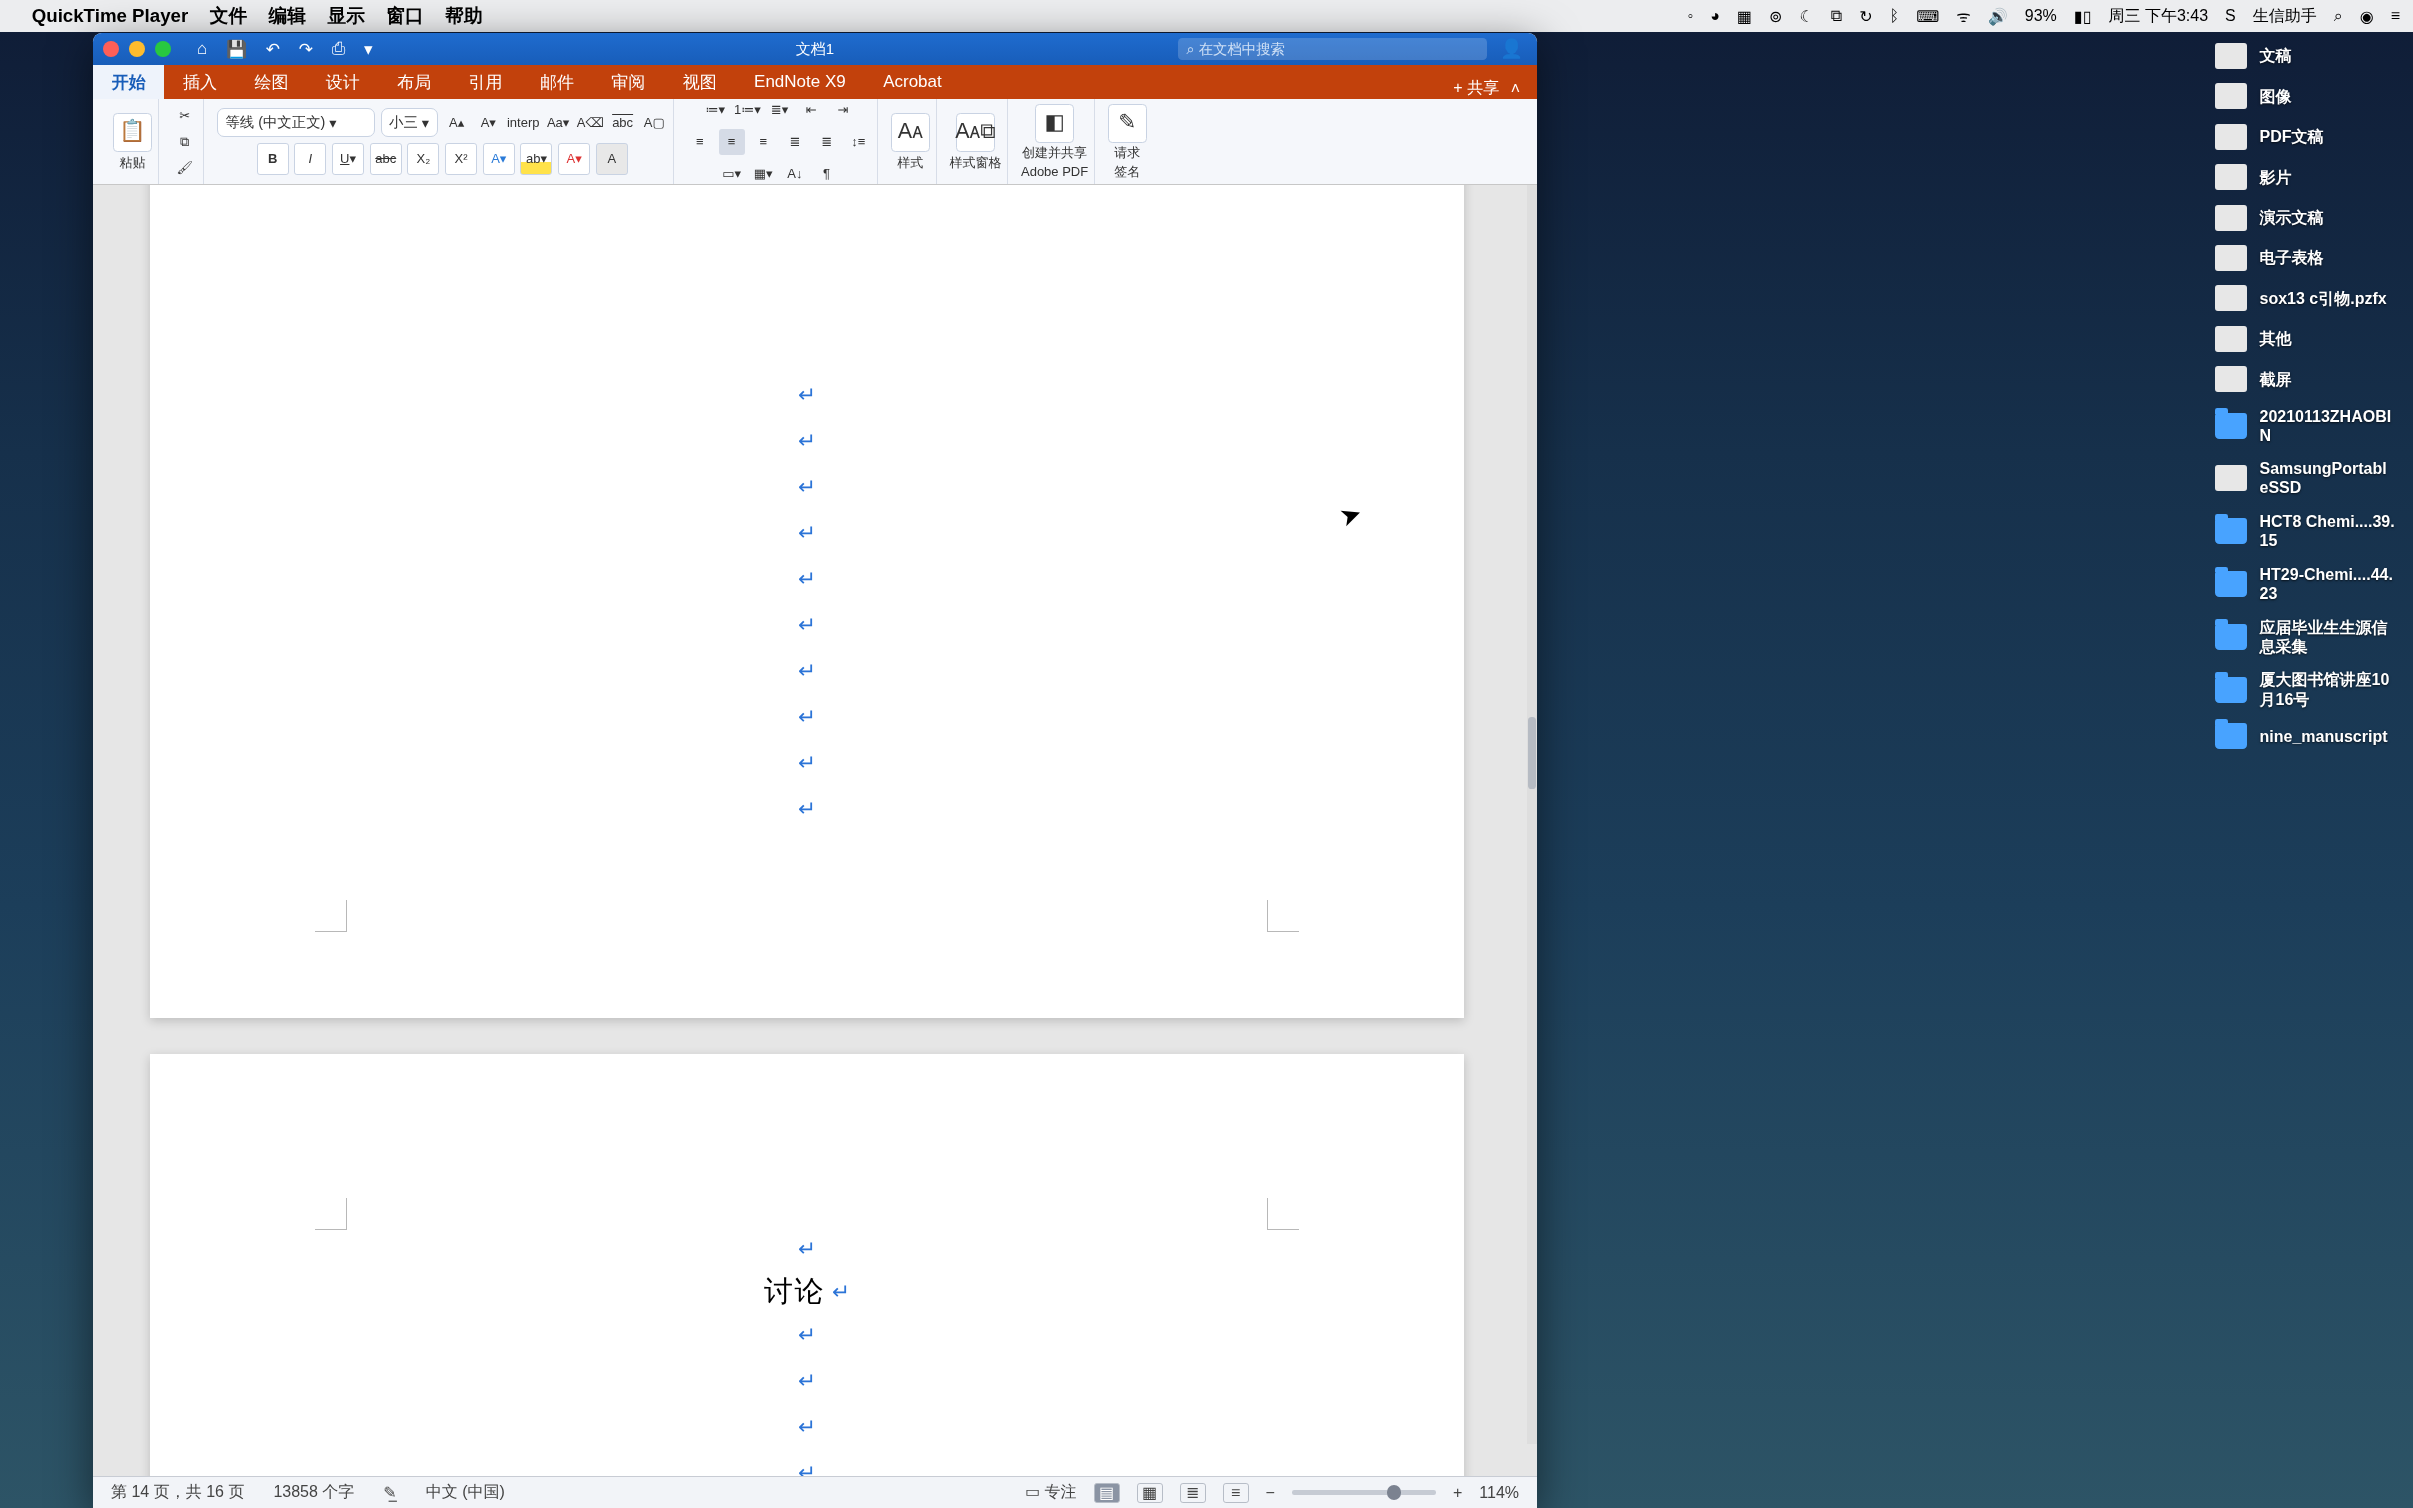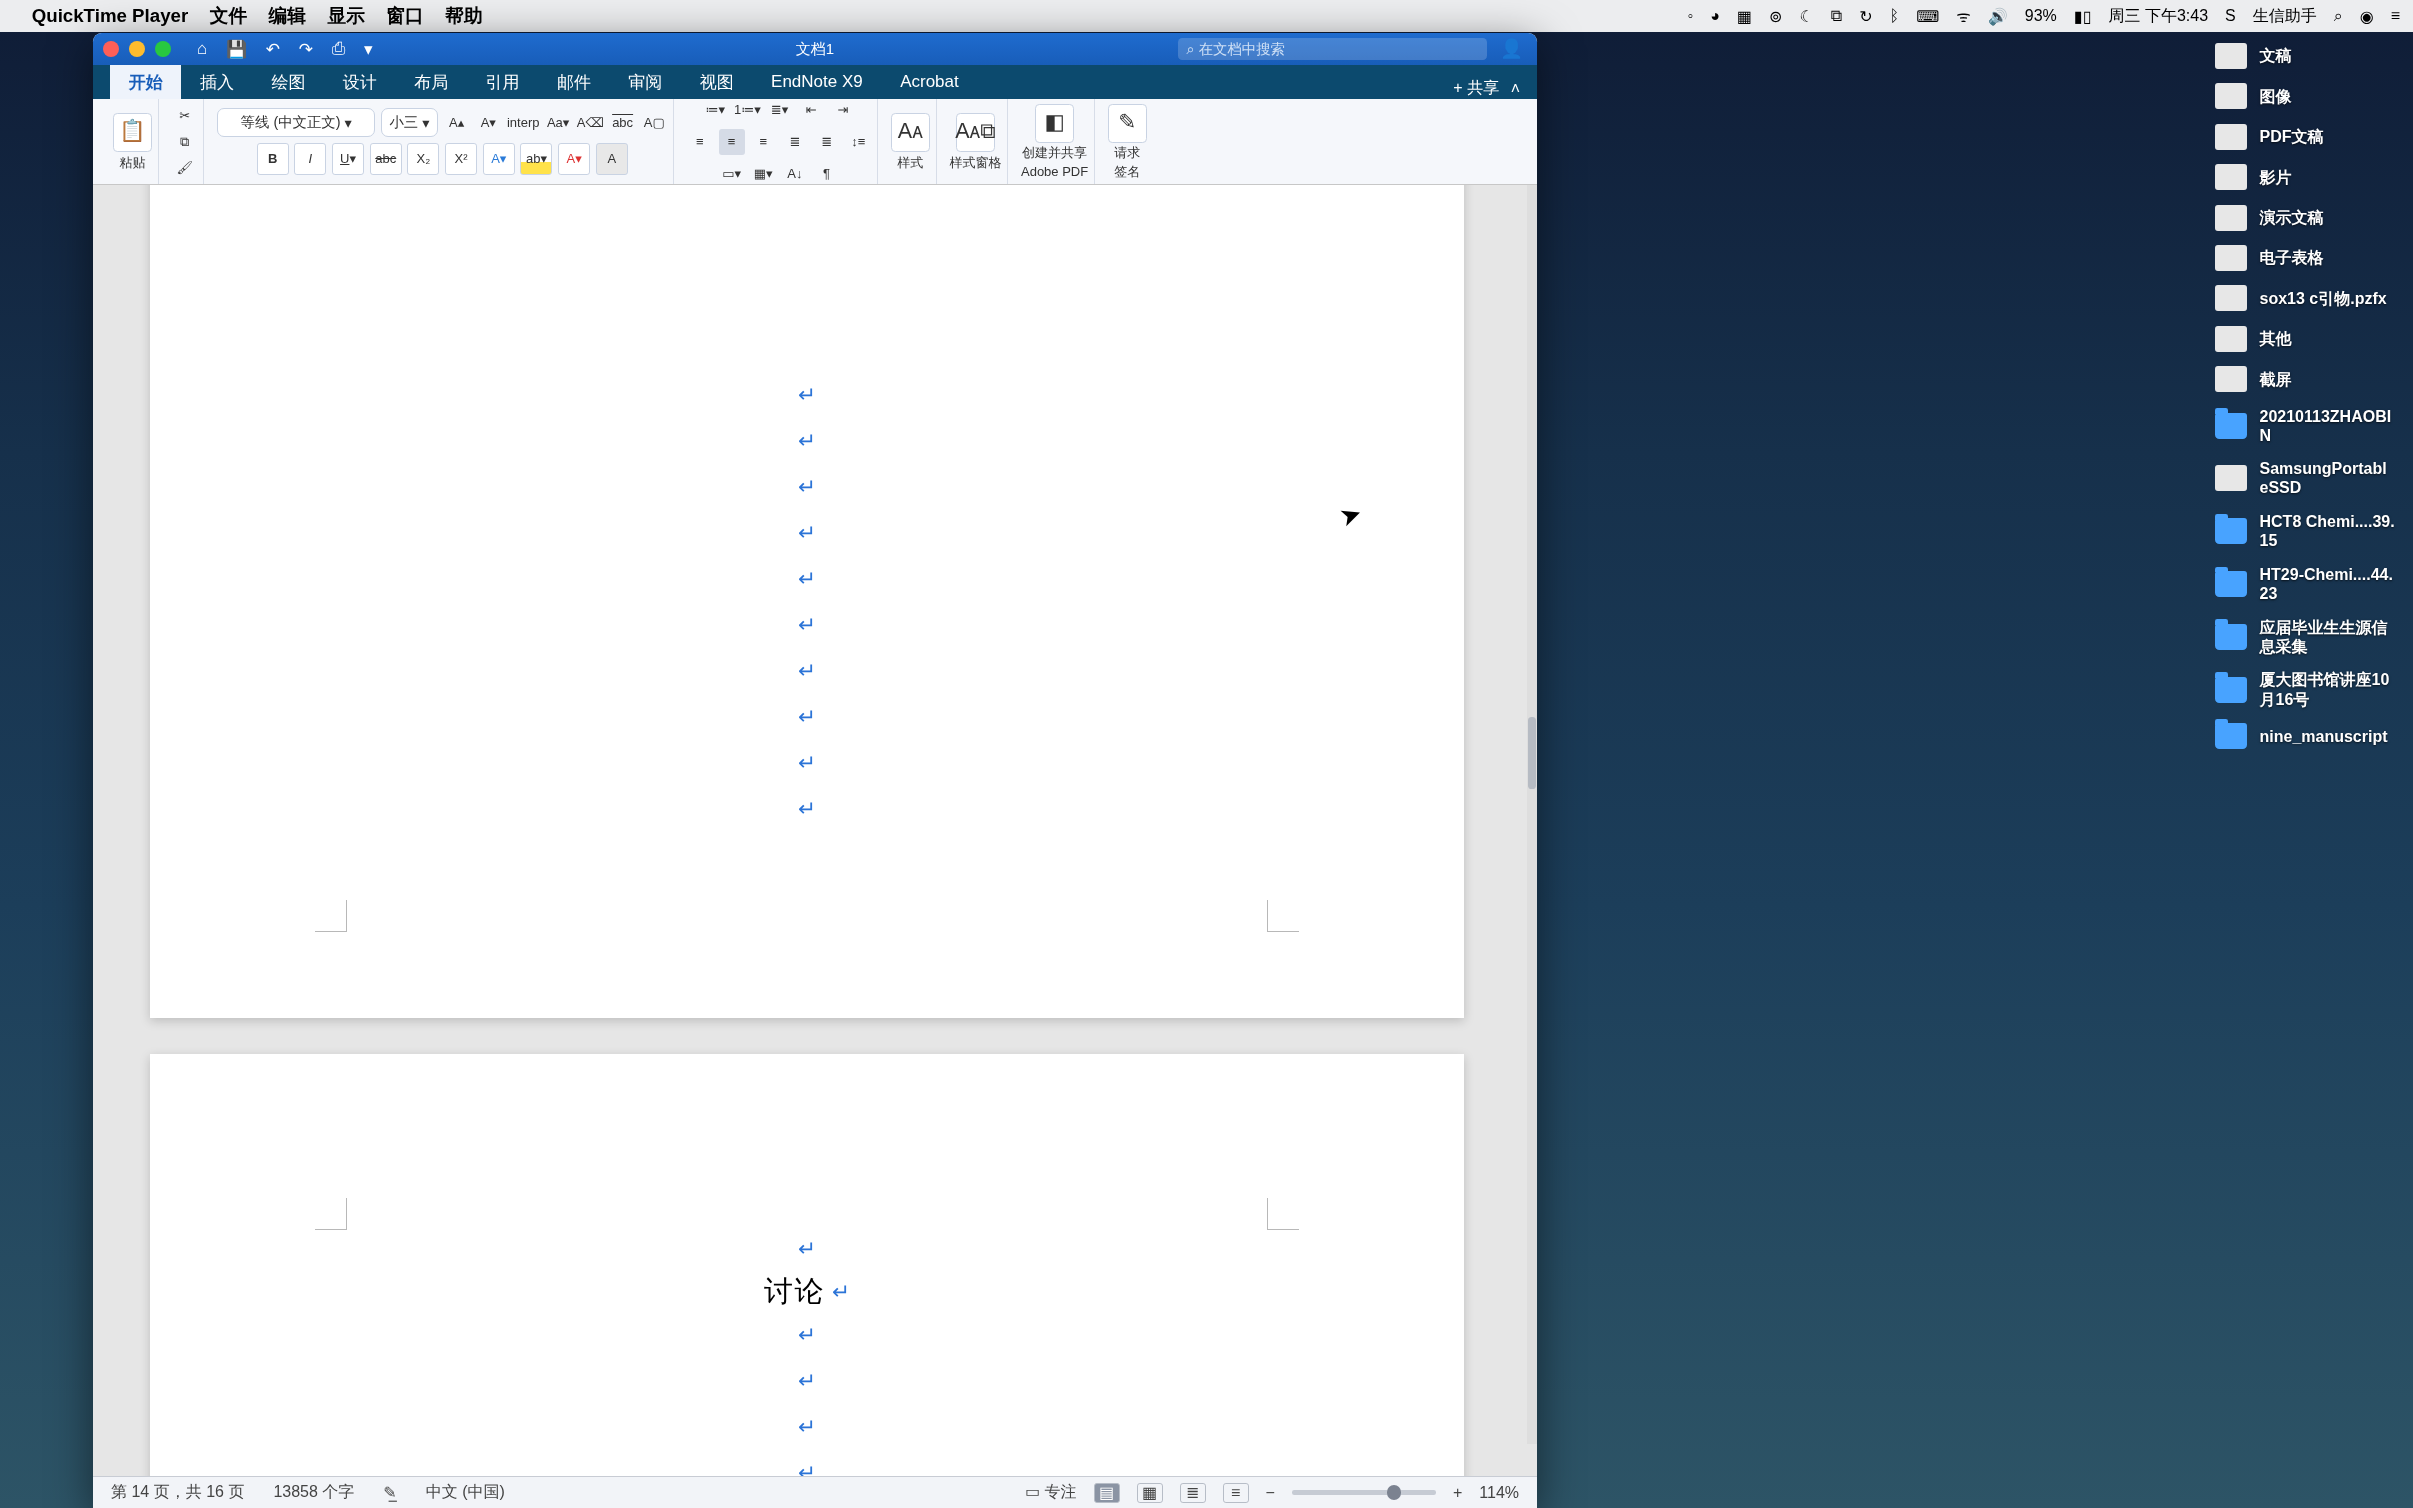--- a/index.html
+++ b/index.html
@@ -48,36 +48,36 @@
 .tl.r{background:#ff5f57;} .tl.y{background:#febc2e;} .tl.g{background:#28c840;}
 .w-title .qat { display:flex; gap:18.7px; margin-left:26px; font-size:17px; }
 .w-title .doc-title { position:absolute; left:50%; transform:translateX(-50%); font-size:15px; }
 .w-title .search {
   position:absolute; right:50px; width:309px; height:21.5px; border-radius:4.3px;
   background:rgba(255,255,255,.18); display:flex; align-items:center; padding:0 8.6px; color:#cfe0f5; font-size:14.4px;
 }
 .w-title .user { position:absolute; right:13px; font-size:18.7px; }
 
 .w-tabs {
-  height: 34px; background:#0c4a6e; display:flex; align-items:flex-end; padding-left:17px; color:#fff; font-size:17px;
+  height: 34px; background:#c2410c; display:flex; align-items:flex-end; color:#fff; font-size:17px;
 }
 .w-tabs .tab { height:34px; padding:0 18.7px; display:flex; align-items:center; border-radius:0; }
 .w-tabs .tab.active { background:#eef3fb; color:#185db9; font-weight:600; }
 .w-tabs .share { margin-left:auto; display:flex; align-items:center; gap:11.5px; padding-right:17px; font-size:16px; }
 
 .w-ribbon {
   height: 86px; background:#f5f7fb; border-bottom:0.7px solid #c7c7c7;
   display:flex; align-items:center; padding:0 14.4px; gap:7.2px; font-size:13px; color:#333;
 }
 .rgrp { display:flex; flex-direction:column; align-items:center; gap:2.9px; padding:4.3px 5.7px; border-right:0.7px solid #d7dde8; height:100%; justify-content:center;}
 .rgrp:last-child{border-right:none;}
 .rgrp .row { display:flex; gap:5.7px; align-items:center; }
 .btn { min-width:26px; height:26px; display:flex; align-items:center; justify-content:center; border-radius:2.9px; }
 .btn.sq { width:32px; height:32px; border:0.7px solid #c9d3e3; background:#fff;}
-.sel { height:29px; border:0.7px solid #c9d3e3; background:#fff; padding:0 7.2px; display:flex; align-items:center; border-radius:7px; font-size:14.4px;justify-content:center; }
+.sel { height:29px; border:0.7px solid #c9d3e3; background:#fff; padding:0 7.2px; display:flex; align-items:center; border-radius:7px; font-size:14.4px; }
 .stack { display:flex; flex-direction:column; align-items:center; font-size:13px; line-height:1.2; }
 .stack .big { width:39px; height:39px; border:0.7px solid #c9d3e3; border-radius:4.3px; display:flex; align-items:center; justify-content:center; font-size:21.5px; background:#fff;}
 .small-label { font-size:13px; margin-top:2.9px; }
 
 .w-docarea { flex:1; background:#e6e6e6; position:relative; overflow:hidden; }
 .page { position:absolute; left:57px; width:1314px; background:#fff; box-shadow:0 2.9px 10px rgba(0,0,0,.18); }
 .page.p1 { top:-273px; height:1106px; }
 .page.p2 { top:869px; height:1006px; }
 .margin-mark { position:absolute; width:32px; height:32px; border-color:#b8b8b8; border-style:solid; }
 .mm-bl{bottom:86px;left:165px;border-width:0 0 1.4px 1.4px; transform:rotate(-90deg);}

